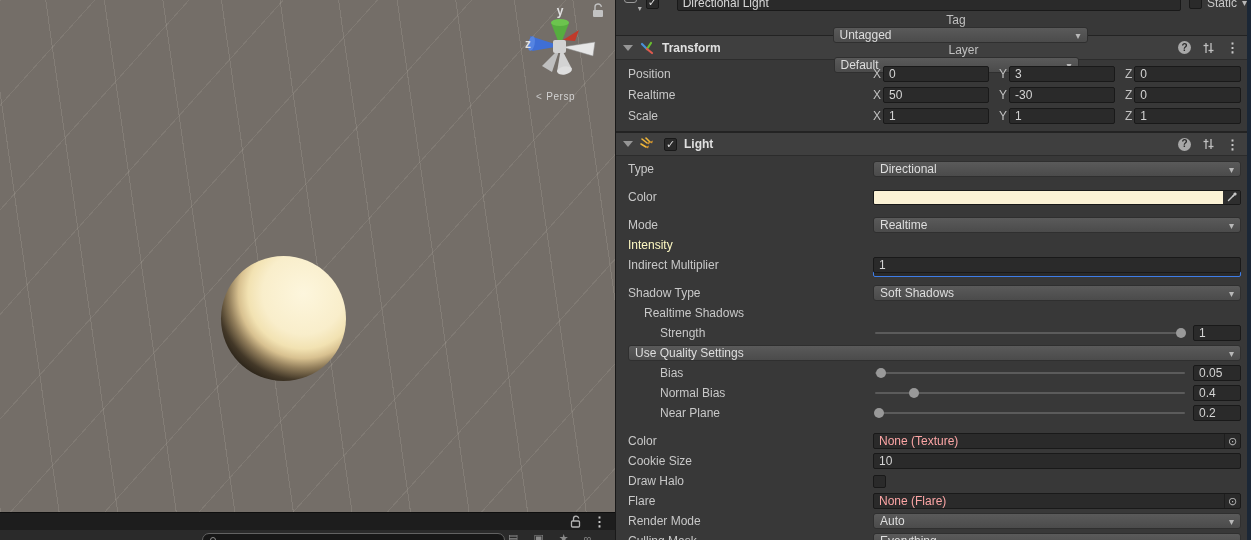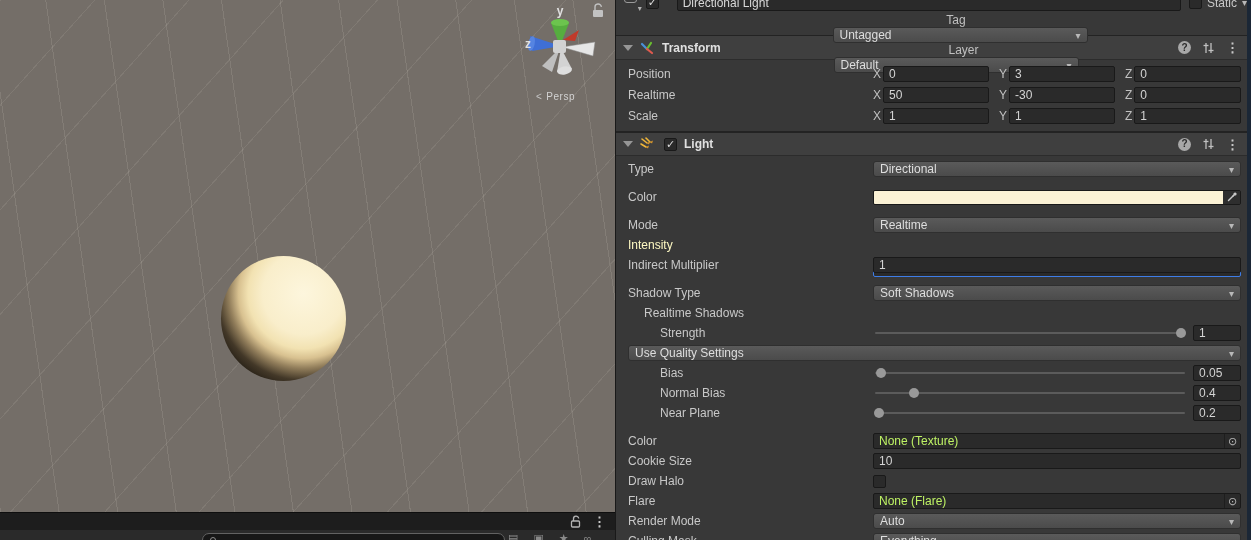--- a/index.html
+++ b/index.html
@@ -92,21 +92,21 @@
   .vec .grp + .grp { margin-left:6px; }
   .vec .tf { flex:1; }
 
   .slider { flex:1; position:relative; height:16px; margin-right:6px; }
   .slider .track { position:absolute; left:2px; right:2px; top:7px; height:2px; background:#5b5b5b; border-radius:1px; }
   .slider .knob { position:absolute; top:3px; width:10px; height:10px; border-radius:50%; background:#999999; transform:translateX(-50%); }
   .slider-val { width:48px; flex:none; }
 
   .obj-field { flex:1; height:16px; background:#2a2a2a; border:1px solid #191919; border-radius:2px;
     display:flex; align-items:center; overflow:hidden; }
-  .obj-field .obj-text { flex:1; color:#bef264; padding:0 5px; white-space:nowrap; overflow:hidden; }
+  .obj-field .obj-text { flex:1; color:#fca5a5; padding:0 5px; white-space:nowrap; overflow:hidden; }
   .obj-field .picker { width:16px; height:100%; border-left:1px solid #1e1e1e; color:#b8b8b8;
     display:flex; align-items:center; justify-content:center; font-size:11px; }
 
   .color-field { flex:1; height:15px; display:flex; border:1px solid #191919; border-radius:2px; overflow:hidden; }
   .color-swatch { flex:1; }
   .dropper-btn { width:17px; background:#2e2e2e; display:flex; align-items:center; justify-content:center; }
   .mini-ic { opacity:.85; }
 </style>
 </head>
 <body>

